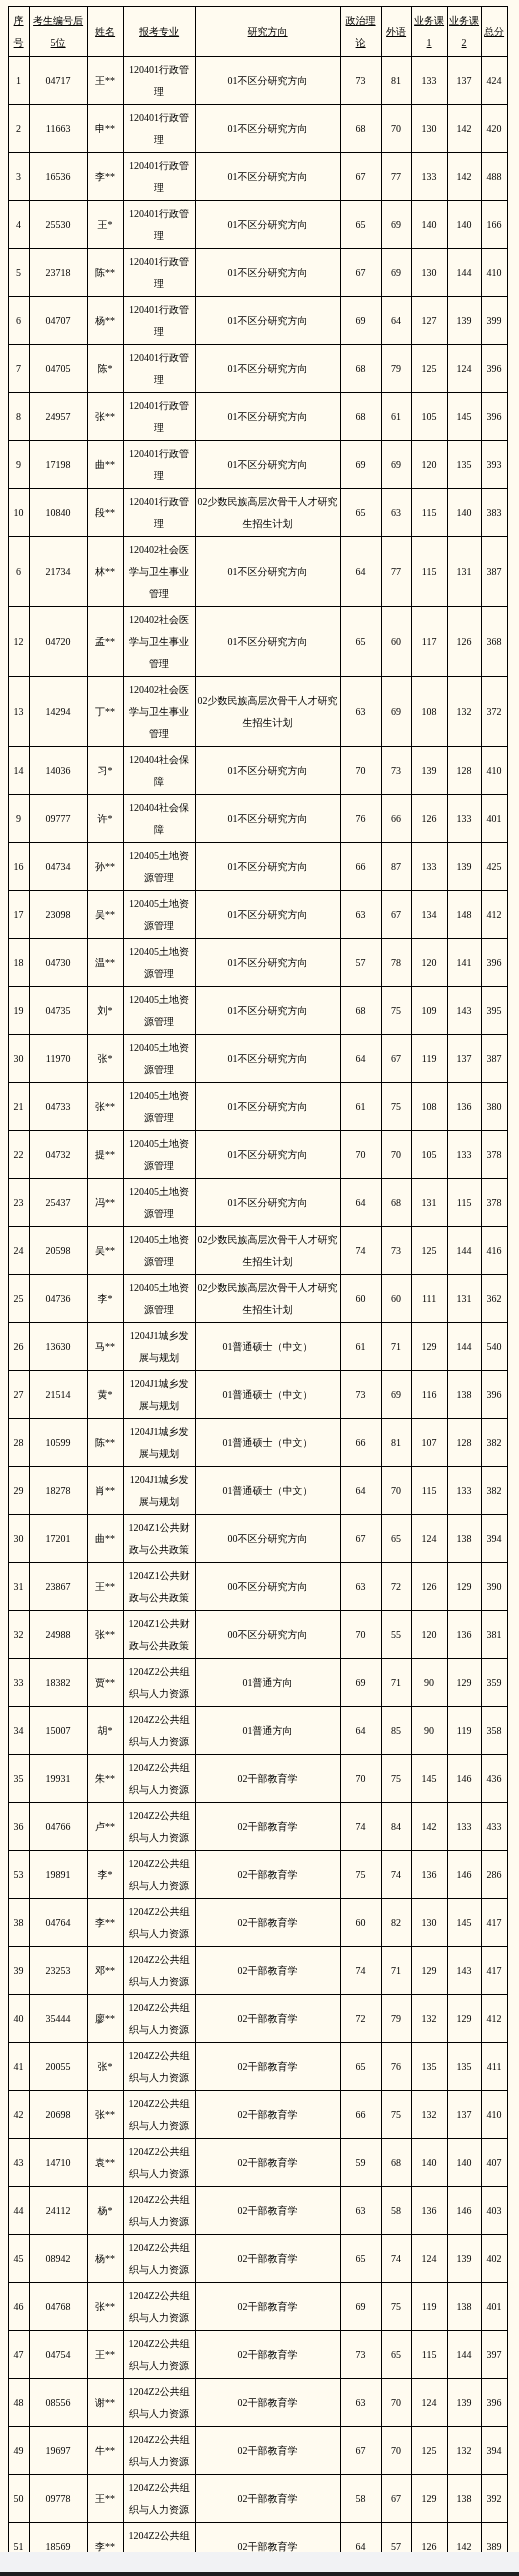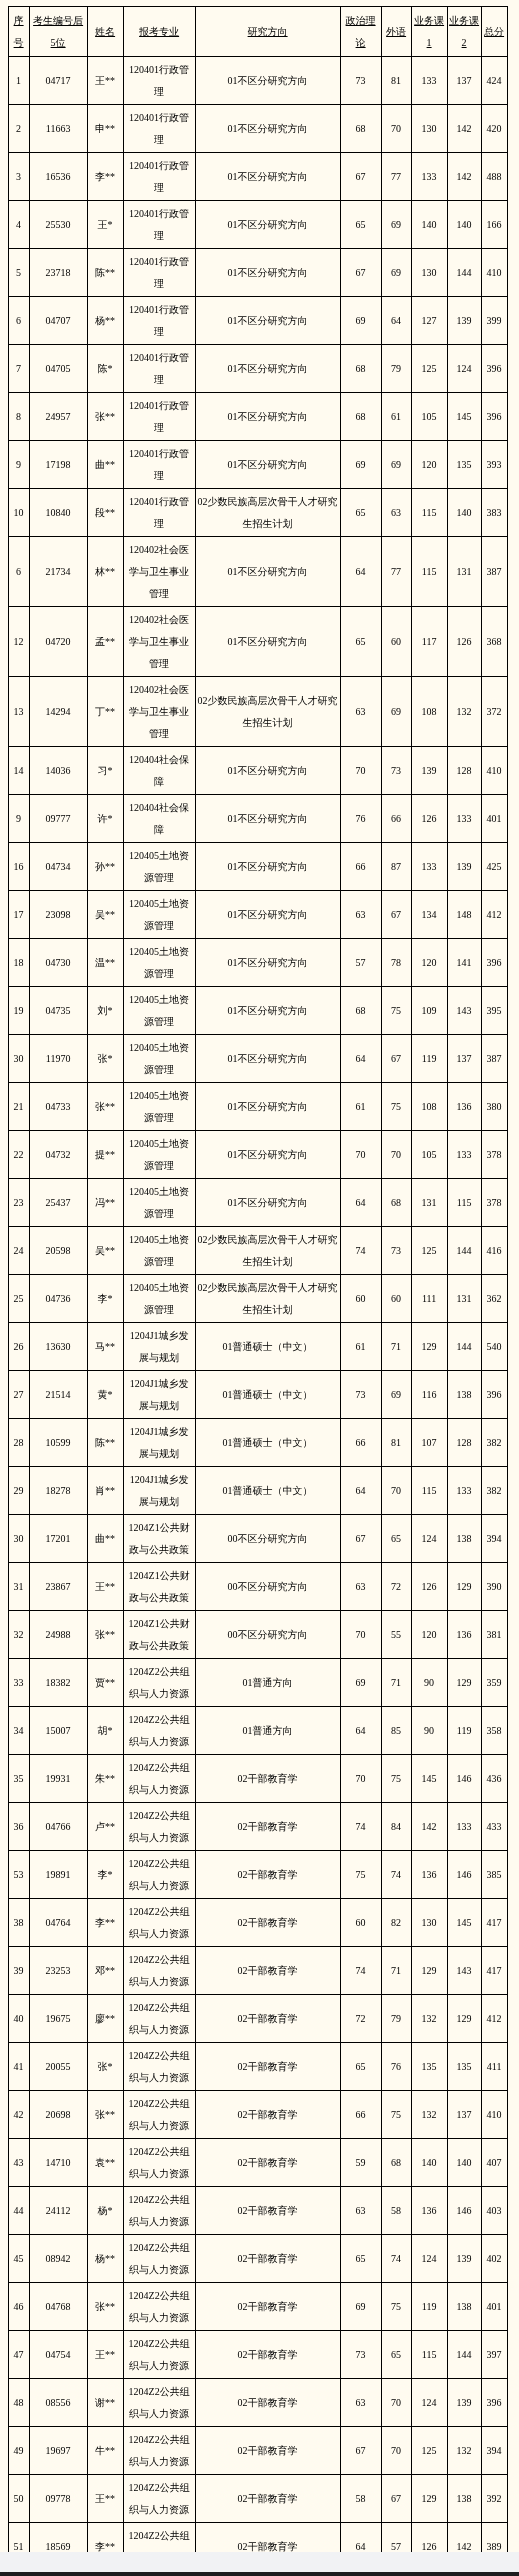--- a/index.html
+++ b/index.html
@@ -520,21 +520,21 @@
         <tr>
           <td>53</td>
           <td>19891</td>
           <td>李*</td>
           <td>1204Z2公共组织与人力资源</td>
           <td>02干部教育学</td>
           <td>75</td>
           <td>74</td>
           <td>136</td>
           <td>146</td>
-          <td>385</td>
+          <td>286</td>
         </tr>
         <tr>
           <td>38</td>
           <td>04764</td>
           <td>李**</td>
           <td>1204Z2公共组织与人力资源</td>
           <td>02干部教育学</td>
           <td>60</td>
           <td>82</td>
           <td>130</td>
@@ -548,21 +548,21 @@
           <td>1204Z2公共组织与人力资源</td>
           <td>02干部教育学</td>
           <td>74</td>
           <td>71</td>
           <td>129</td>
           <td>143</td>
           <td>417</td>
         </tr>
         <tr>
           <td>40</td>
-          <td>19675</td>
+          <td>35444</td>
           <td>廖**</td>
           <td>1204Z2公共组织与人力资源</td>
           <td>02干部教育学</td>
           <td>72</td>
           <td>79</td>
           <td>132</td>
           <td>129</td>
           <td>412</td>
         </tr>
         <tr>

